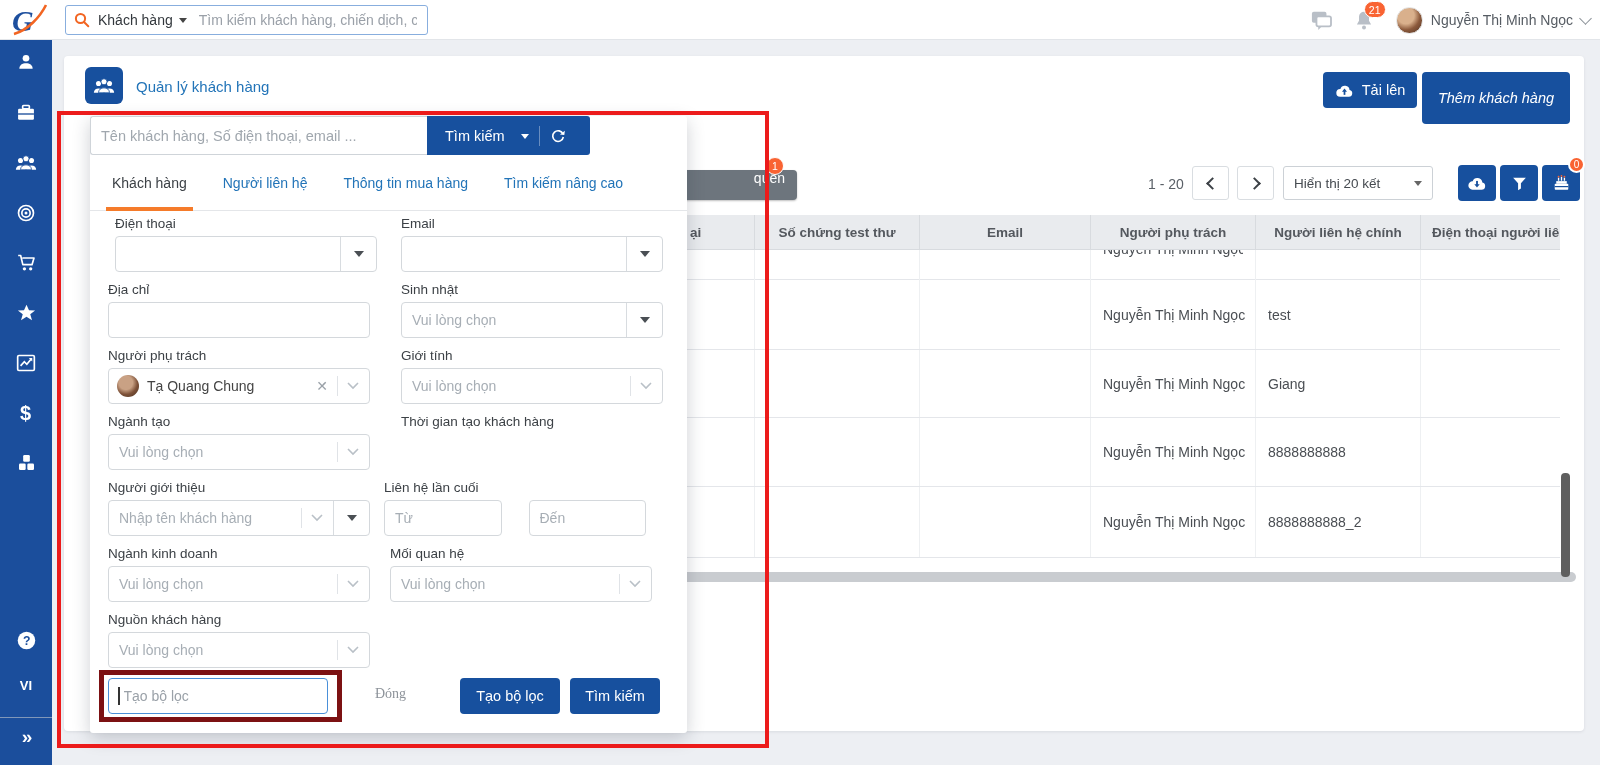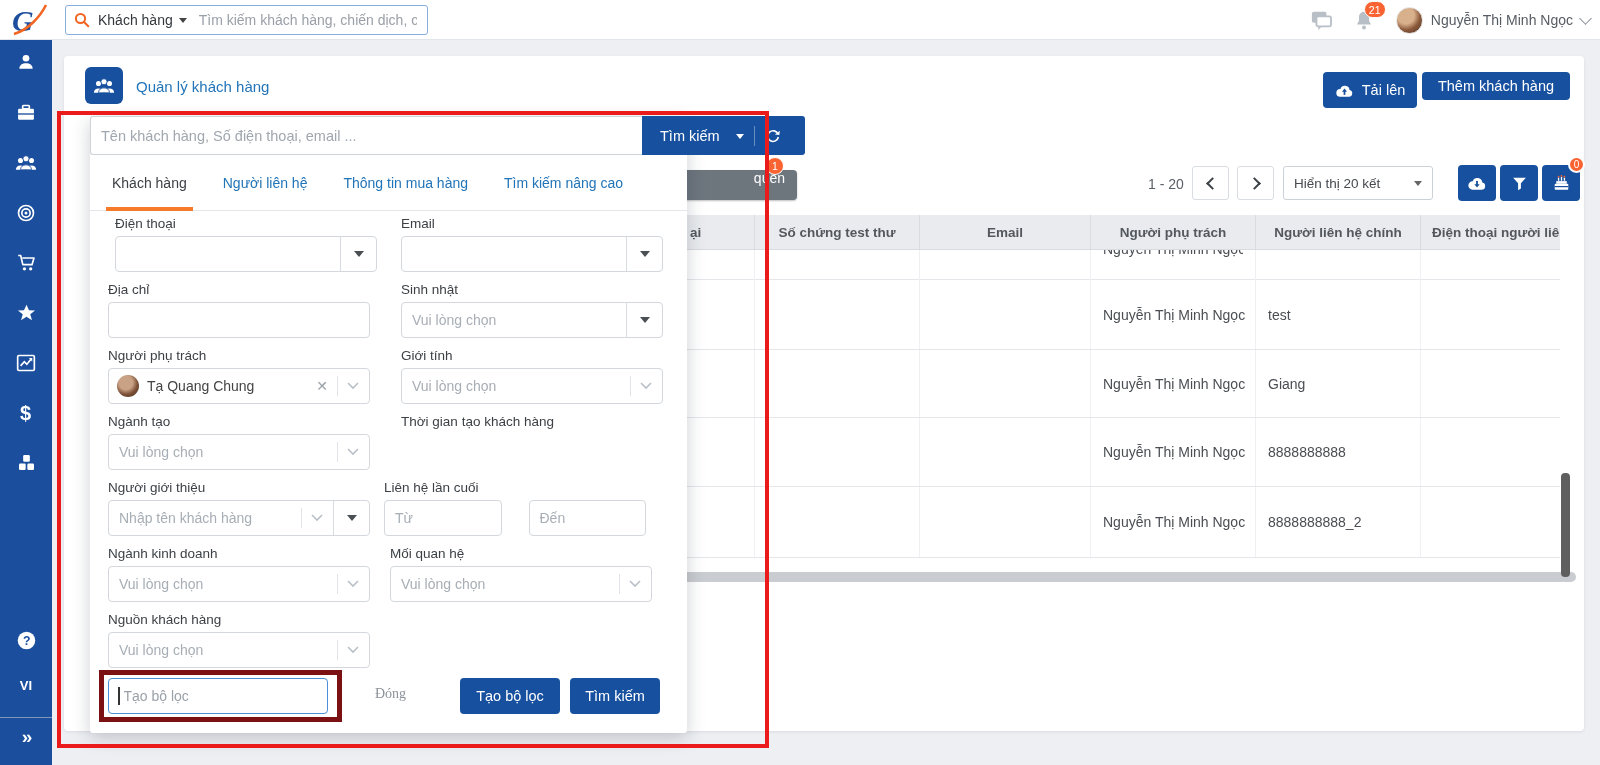--- a/index.html
+++ b/index.html
@@ -33,21 +33,21 @@
 
   
   .card{position:absolute;left:64px;top:56px;width:1520px;height:675px;background:#fff;border-radius:4px;
         box-shadow:0 1px 3px rgba(40,50,70,.10);z-index:1;}
   .page-ic{position:absolute;left:21px;top:11px;width:38px;height:37px;background:#17509e;border-radius:6px;
            display:flex;align-items:center;justify-content:center;}
   .page-title{position:absolute;left:72px;top:22px;color:#2274b8;font-size:15px;}
   .btn{display:flex;align-items:center;justify-content:center;gap:8px;background:#17509e;color:#fff;border-radius:4px;
        font-size:14.5px;cursor:pointer;}
   .btn-upload{position:absolute;left:1259px;top:16px;width:94px;height:36px;}
-  .btn-add{position:absolute;left:1358px;top:16px;width:148px;height:28px;}
+  .btn-add{position:absolute;left:1358px;top:16px;width:148px;height:52px;font-style:italic;}
 
   
   .hid-tab{position:absolute;left:612px;top:114px;width:121px;height:30px;background:#6d757d;border-radius:4px;
            color:#fff;display:flex;align-items:flex-start;justify-content:flex-end;padding-right:12px;box-shadow:0 1px 2px rgba(0,0,0,.25);}
   .hid-badge{position:absolute;left:702px;top:101px;width:18px;height:18px;border-radius:50%;background:#f96332;color:#fff;
              font-size:10.5px;display:flex;align-items:center;justify-content:center;border:1px solid #fff;}
 
   
   .pag-range{position:absolute;left:1084px;top:120px;color:#5a6067;}
   .pg-btn{position:absolute;top:110px;width:37px;height:34px;background:#fff;border:1px solid #d9dde1;border-radius:3px;
@@ -73,21 +73,21 @@
       overflow:hidden;white-space:nowrap;}
   .c1{width:79px;} .c2{width:165px;} .c3{width:171px;} .c4{width:165px;} .c5{width:165px;} .c6{width:139px;border-right:0;}
   .clip-up{position:relative;height:12px;overflow:hidden;width:100%;}
   .clip-up span{position:absolute;left:0;top:-9px;}
   .hscroll{position:absolute;left:612px;top:516px;width:900px;height:10px;background:#c9ccd0;border-radius:5px;}
   .vscroll{position:absolute;left:1497px;top:417px;width:9px;height:104px;background:#5f5f5f;border-radius:4px;}
 
   
   .panel{position:absolute;left:90px;top:116px;width:597px;height:617px;background:#fff;border-radius:3px;
          box-shadow:0 5px 18px rgba(30,40,60,.22);z-index:4;}
-  .p-search{position:absolute;left:0;top:0;width:715px;height:39px;display:flex;}
+  .p-search{position:absolute;left:0;top:0;width:500px;height:39px;display:flex;}
   .p-search input{flex:1;border:1px solid #cfd4d9;border-right:0;border-radius:3px 0 0 3px;padding:0 10px;
                   font:14.5px "Liberation Sans",sans-serif;color:#444;outline:none;}
   .p-search input::placeholder{color:#a0a7ae;}
   .p-search .go{width:163px;background:#17509e;border-radius:0 3px 3px 0;display:flex;align-items:center;color:#fff;
                 font-size:14.5px;cursor:pointer;padding:0 10px 0 18px;}
   .go .tri{width:0;height:0;border:4px solid transparent;border-top:5px solid #fff;margin:5px 10px 0 16px;}
   .go .vline{width:1px;height:20px;background:rgba(255,255,255,.35);margin-right:10px;}
   .tabs{position:absolute;left:0;top:39px;width:597px;height:56px;border-bottom:1px solid #e4e6e9;
         display:flex;align-items:center;padding-left:22px;gap:36px;}
   .tab{color:#2274b8;cursor:pointer;position:relative;height:100%;display:flex;align-items:center;}

